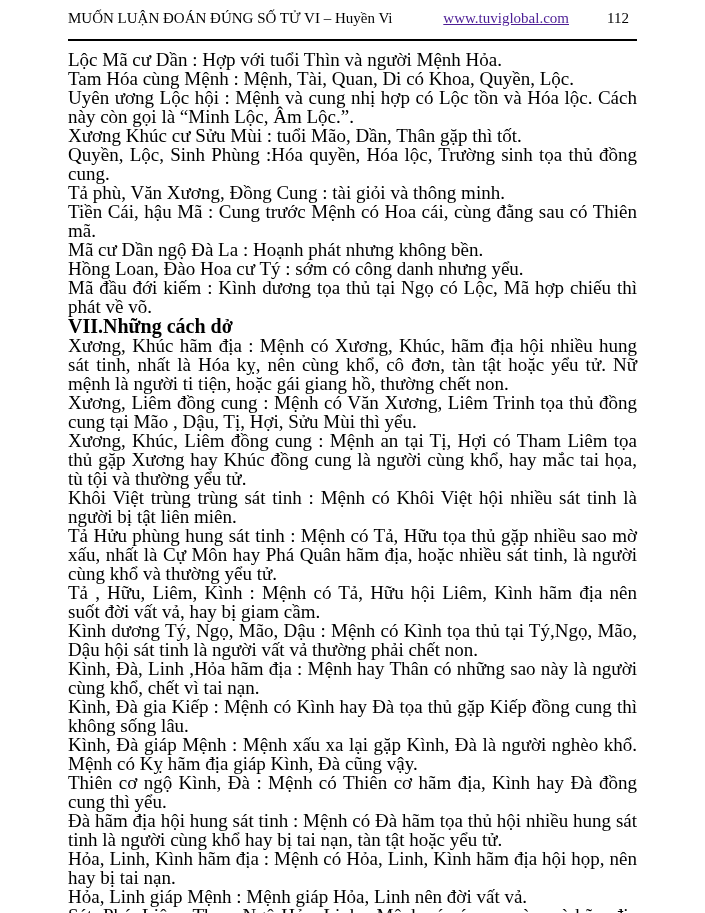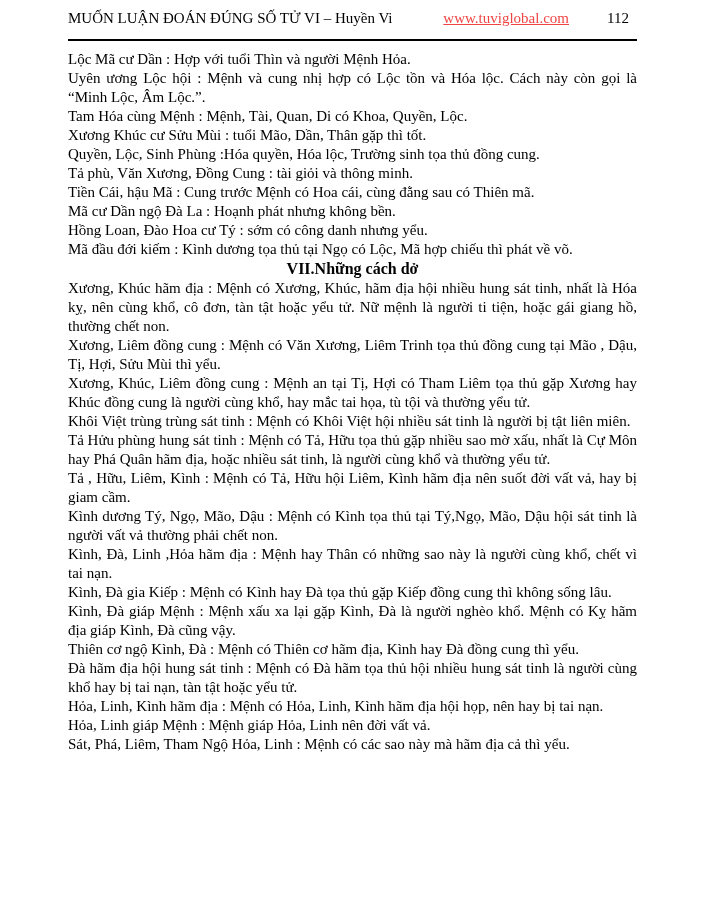--- a/index.html
+++ b/index.html
@@ -19,65 +19,64 @@
     display: flex;
     align-items: baseline;
     font-size: 15px;
     line-height: 20px;
     white-space: nowrap;
   }
   .header-title {
     flex: 1 1 auto;
   }
   .header-link {
-    color: #ef4444;
+    color: #4c1d95;
     text-decoration: underline;
     margin-right: 38px;
     cursor: pointer;
   }
   .header-page {
     width: 30px;
   }
   .rule {
     border: none;
     border-top: 2px solid #000000;
     margin-top: 11px;
     margin-bottom: 9px;
   }
   .body-text p {
-    font-size: 15px;
+    font-size: 19px;
     line-height: 19px;
     text-align: justify;
   }
   .body-text h2 {
-    font-size: 16px;
+    font-size: 20px;
     line-height: 20px;
     font-weight: bold;
     margin: 0;
     padding: 0;
-    text-align: center;
   }
 </style>
 </head>
 <body>
 
 <div class="page">
 
   <div class="header">
     <span class="header-title">MUỐN LUẬN ĐOÁN ĐÚNG SỐ TỬ VI – Huyền Vi</span>
     <span class="header-link">www.tuviglobal.com</span>
     <span class="header-page">112</span>
   </div>
 
   <hr class="rule">
 
   <div class="body-text">
     <p>Lộc Mã cư Dần : Hợp với tuổi Thìn và người Mệnh Hỏa.</p>
+    <p>Tam Hóa cùng Mệnh : Mệnh, Tài, Quan, Di có Khoa, Quyền, Lộc.</p>
     <p>Uyên ương Lộc hội : Mệnh và cung nhị hợp có Lộc tồn và Hóa lộc. Cách này còn gọi là “Minh Lộc, Âm Lộc.”.</p>
-    <p>Tam Hóa cùng Mệnh : Mệnh, Tài, Quan, Di có Khoa, Quyền, Lộc.</p>
     <p>Xương Khúc cư Sửu Mùi : tuổi Mão, Dần, Thân gặp thì tốt.</p>
     <p>Quyền, Lộc, Sinh Phùng :Hóa quyền, Hóa lộc, Trường sinh tọa thủ đồng cung.</p>
     <p>Tả phù, Văn Xương, Đồng Cung : tài giỏi và thông minh.</p>
     <p>Tiền Cái, hậu Mã : Cung trước Mệnh có Hoa cái, cùng đằng sau có Thiên mã.</p>
     <p>Mã cư Dần ngộ Đà La : Hoạnh phát nhưng không bền.</p>
     <p>Hồng Loan, Đào Hoa cư Tý : sớm có công danh nhưng yểu.</p>
     <p>Mã đầu đới  kiếm : Kình dương tọa thủ tại Ngọ có Lộc, Mã hợp chiếu thì phát về võ.</p>
 
     <h2>VII.Những cách dở</h2>
 

